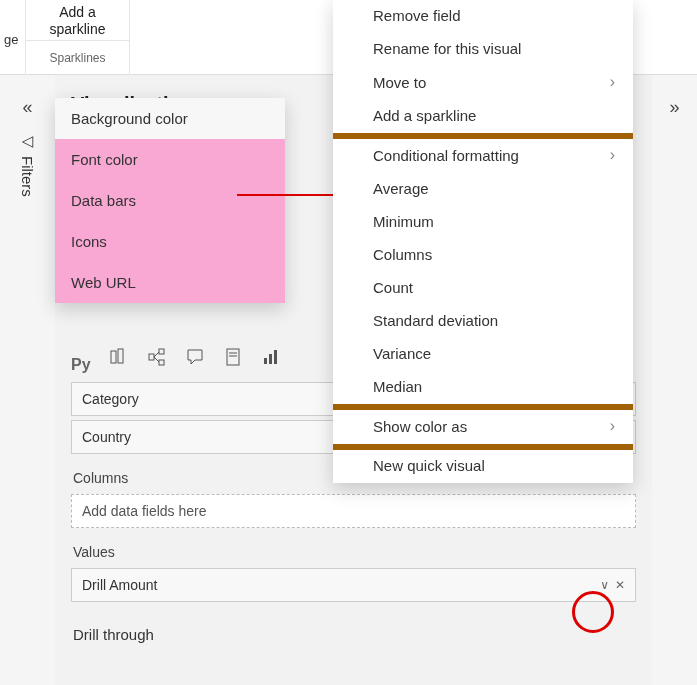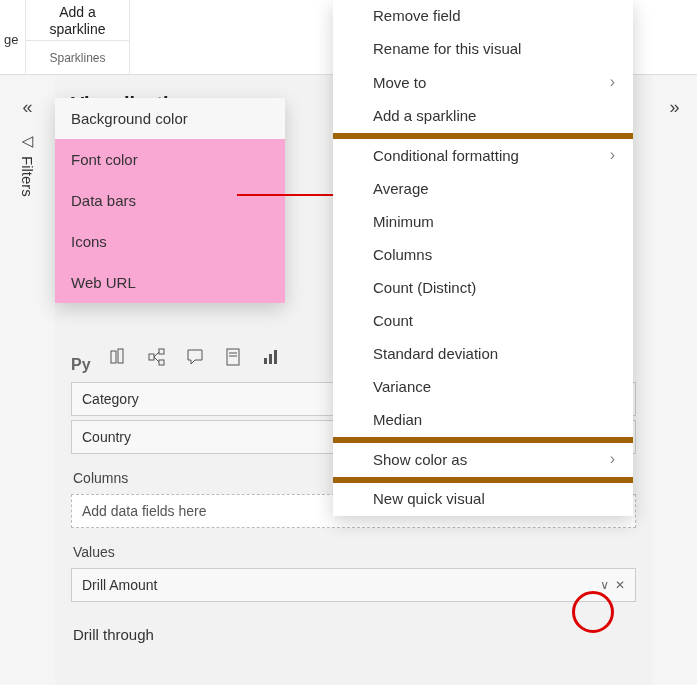--- a/index.html
+++ b/index.html
@@ -177,23 +177,20 @@
   <div class="ctx-item">
       <span>Average</span>
     </div>
   <div class="ctx-item">
       <span>Minimum</span>
     </div>
   <div class="ctx-item">
       <span>Columns</span>
     </div>
   <div class="ctx-item">
-      <span>Count (Distinct)</span>
-    </div>
-  <div class="ctx-item">
       <span>Count</span>
     </div>
   <div class="ctx-item">
       <span>Standard deviation</span>
     </div>
   <div class="ctx-item">
       <span>Variance</span>
     </div>
   <div class="ctx-item">
       <span>Median</span>

